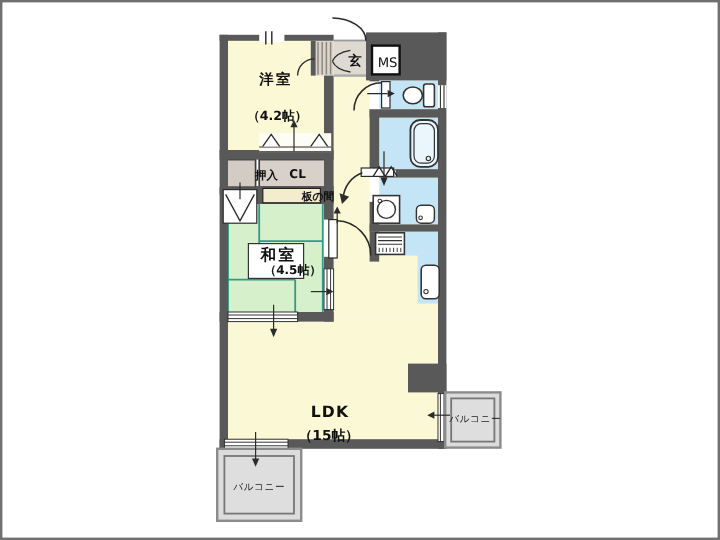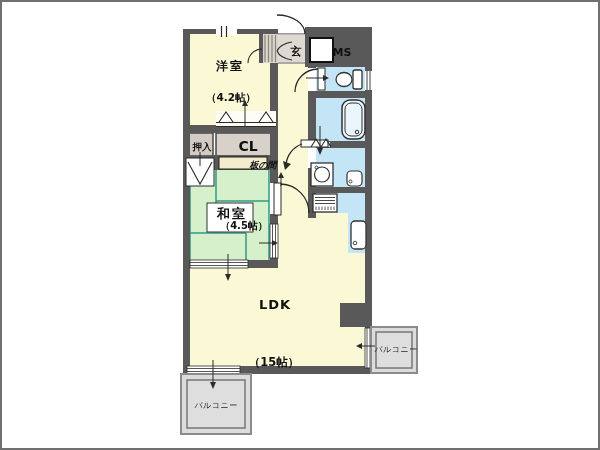--- a/index.html
+++ b/index.html
@@ -9,26 +9,26 @@
     font-family:"DejaVu Sans","Liberation Sans",sans-serif;
   }
   #plan-svg{position:absolute;left:0;top:0;}
   .lbl{
     position:absolute;color:#101010;white-space:nowrap;
     transform:translate(-50%,-50%);text-align:center;line-height:1;
     font-family:"DejaVu Sans","Liberation Sans",sans-serif;
   }
   .room-name{font-size:12px;font-weight:bold;letter-spacing:2px;}
   .room-size{font-size:10.5px;font-weight:bold;}
-  .ldk-name{font-size:13px;font-weight:bold;letter-spacing:1px;}
+  .ldk-name{font-size:13px;font-weight:bold;letter-spacing:1px;margin-top:40px;}
   .ldk-size{font-size:11.5px;font-weight:bold;margin-top:43px;}
   .small-bold{font-size:10px;font-weight:bold;}
-  .tiny{font-size:9px;font-weight:bold;}
+  .tiny{font-size:9px;font-weight:bold;margin-left:20px;}
   .balcony-text{font-size:8px;color:#222;letter-spacing:0.5px;}
-  .ms-text{font-size:11px;font-weight:bold;padding-left:38px;}
+  .ms-text{font-size:11px;font-weight:normal;}
 </style>
 </head>
 <body>
 
 <div id="stage">
 
 <svg id="plan-svg" width="596" height="446" viewBox="2 2 596 446">
 
   <g>
     <rect x="190" y="34" width="80" height="91" fill="#fbf8d6"></rect>
@@ -260,19 +260,19 @@
 <div class="lbl room-name" style="left:230px;top:211px;font-size:13px;">和室</div>
 <div class="lbl room-size" style="left:242px;top:224px;font-size:10px;">（4.5帖）</div>
 
 <div class="lbl ldk-name" style="left:273px;top:302px;">LDK</div>
 <div class="lbl ldk-size" style="left:272px;top:318px;">（15帖）</div>
 
 <div class="lbl small-bold" style="left:294px;top:49px;font-size:11px;">玄</div>
 <div class="lbl ms-text" style="left:321px;top:50px;">MS</div>
 
 <div class="lbl tiny" style="left:200px;top:145px;font-size:9.5px;">押入</div>
-<div class="lbl small-bold" style="left:246px;top:144px;font-size:14px;">CL</div>
-<div class="lbl tiny" style="left:261px;top:163px;font-style:italic;">板の間</div>
+<div class="lbl small-bold" style="left:246px;top:144px;font-size:10px;">CL</div>
+<div class="lbl tiny" style="left:243px;top:163px;">板の間</div>
 
 <div class="lbl balcony-text" style="left:394px;top:348px;">バルコニー</div>
 <div class="lbl balcony-text" style="left:214px;top:404px;">バルコニー</div>
 
 </div>
 
 </body></html>

